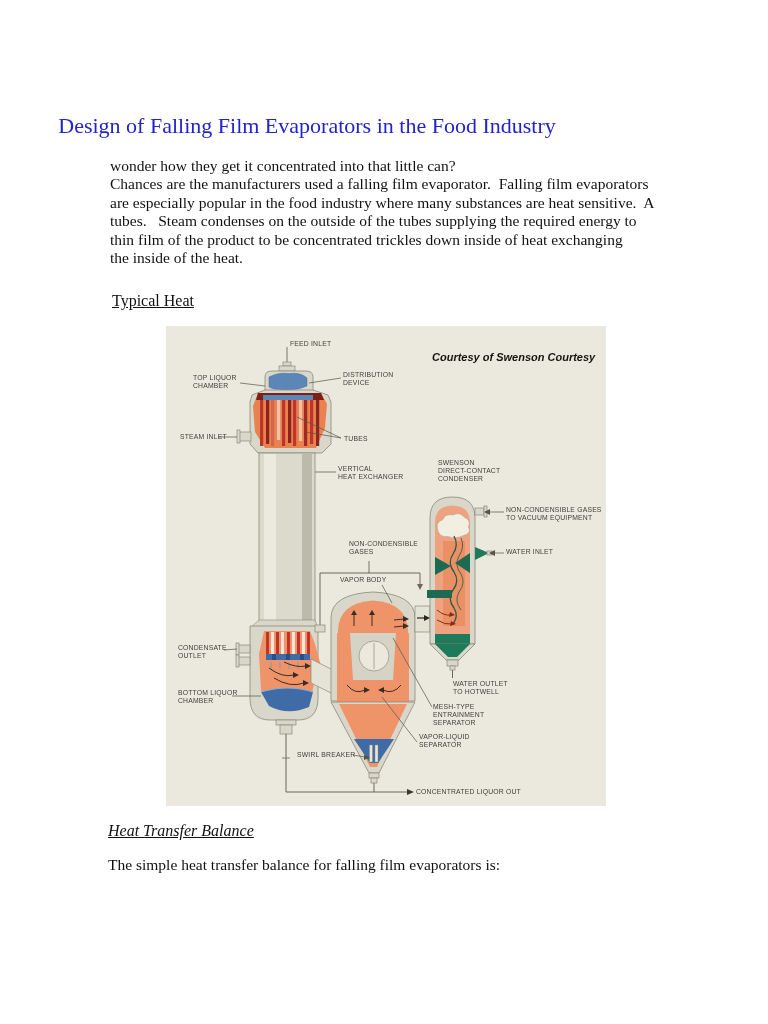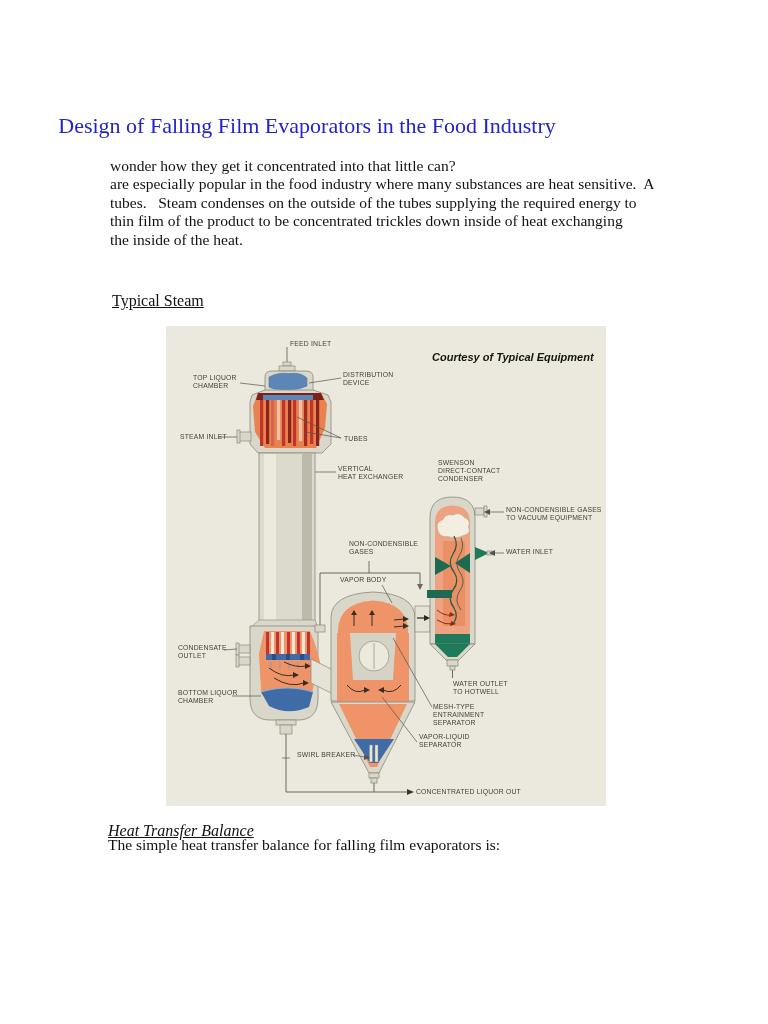--- a/index.html
+++ b/index.html
@@ -11,21 +11,21 @@
     position:absolute; top:113px; left:0; width:614px; text-align:center;
     font-size:22px; font-weight:400; color:#2323cd; margin:0;
   }
   .intro { position:absolute; left:110px; top:157px; }
   .bodyline { font-size:15.5px; line-height:18.4px; white-space:pre; }
   .heading {
     position:absolute; font-size:16px; text-decoration:underline; white-space:pre;
   }
   .h-typical { left:112px; top:292px; }
   .h-balance { left:108px; top:822px;font-style:italic; }
-  .closing  { position:absolute; left:108px; top:836px; font-size:15.5px; white-space:pre; }
+  .closing  { position:absolute; left:108px; top:856px; font-size:15.5px; white-space:pre; }
 
   .figure {
     position:absolute; left:166px; top:326px; width:440px; height:480px;
     background:#ebe9de;
   }
   .figure svg { position:absolute; left:0; top:0; }
   .lbl {
     position:absolute; font-family:"Liberation Sans", sans-serif;
     font-size:6.8px; line-height:8px; letter-spacing:.2px; color:#3f3d36;
     white-space:pre-line;
@@ -38,27 +38,28 @@
 </style>
 </head>
 <body>
 
 <div class="page">
 
   <h1 class="title">Design of Falling Film Evaporators in the Food Industry</h1>
 
   <div class="intro">
     <div class="bodyline">wonder how they get it concentrated into that little can?</div>
+    <div class="bodyline">Chances are the manufacturers used a falling film evaporator.  Falling film evaporators</div>
     <div class="bodyline">are especially popular in the food industry where many substances are heat sensitive.  A</div>
     <div class="bodyline">tubes.   Steam condenses on the outside of the tubes supplying the required energy to</div>
     <div class="bodyline">thin film of the product to be concentrated trickles down inside of heat exchanging</div>
     <div class="bodyline">the inside of the heat.</div>
   </div>
 
-  <div class="heading h-typical">Typical Steam</div>
+  <div class="heading h-typical">Typical Heat</div>
 
   <div class="figure">
     <svg width="440" height="480" viewBox="0 0 440 480">
       <rect width="440" height="480" fill="#ebe9de"></rect>
 
       <g>
         <line x1="121" y1="21" x2="121" y2="36" stroke="#5a584e" stroke-width="0.8"></line>
         <polygon points="118,36 124,36 121,42" fill="#5a584e"></polygon>
         <rect x="117" y="36" width="8" height="4" fill="#d9d7ca" stroke="#8a887a" stroke-width="0.7"></rect>
         <rect x="113" y="40" width="16" height="5" fill="#d9d7ca" stroke="#8a887a" stroke-width="0.7"></rect>
@@ -230,21 +231,21 @@
         <line x1="58" y1="324" x2="71" y2="323"></line>
         <line x1="66" y1="370" x2="95" y2="370"></line>
         <line x1="338" y1="186" x2="323" y2="186"></line>
         <line x1="338" y1="227" x2="328" y2="227"></line>
       </g>
       <polygon points="324,183 318,186 324,189" fill="#55534a"></polygon>
       <polygon points="329,224 323,227 329,230" fill="#55534a"></polygon>
       <polygon points="198,429 204,431.5 198,434" fill="#55534a"></polygon>
     </svg>
 
-    <div class="credit">Courtesy of Typical Equipment</div>
+    <div class="credit">Courtesy of Swenson Courtesy</div>
     <div class="lbl" style="left:124px; top:14px;">FEED INLET</div>
     <div class="lbl" style="left:27px;  top:48px;">TOP LIQUOR
 CHAMBER</div>
     <div class="lbl" style="left:177px; top:45px;">DISTRIBUTION
 DEVICE</div>
     <div class="lbl" style="left:14px;  top:107px;">STEAM INLET</div>
     <div class="lbl" style="left:178px; top:109px;">TUBES</div>
     <div class="lbl" style="left:172px; top:139px;">VERTICAL
 HEAT EXCHANGER</div>
     <div class="lbl" style="left:272px; top:133px;">SWENSON

